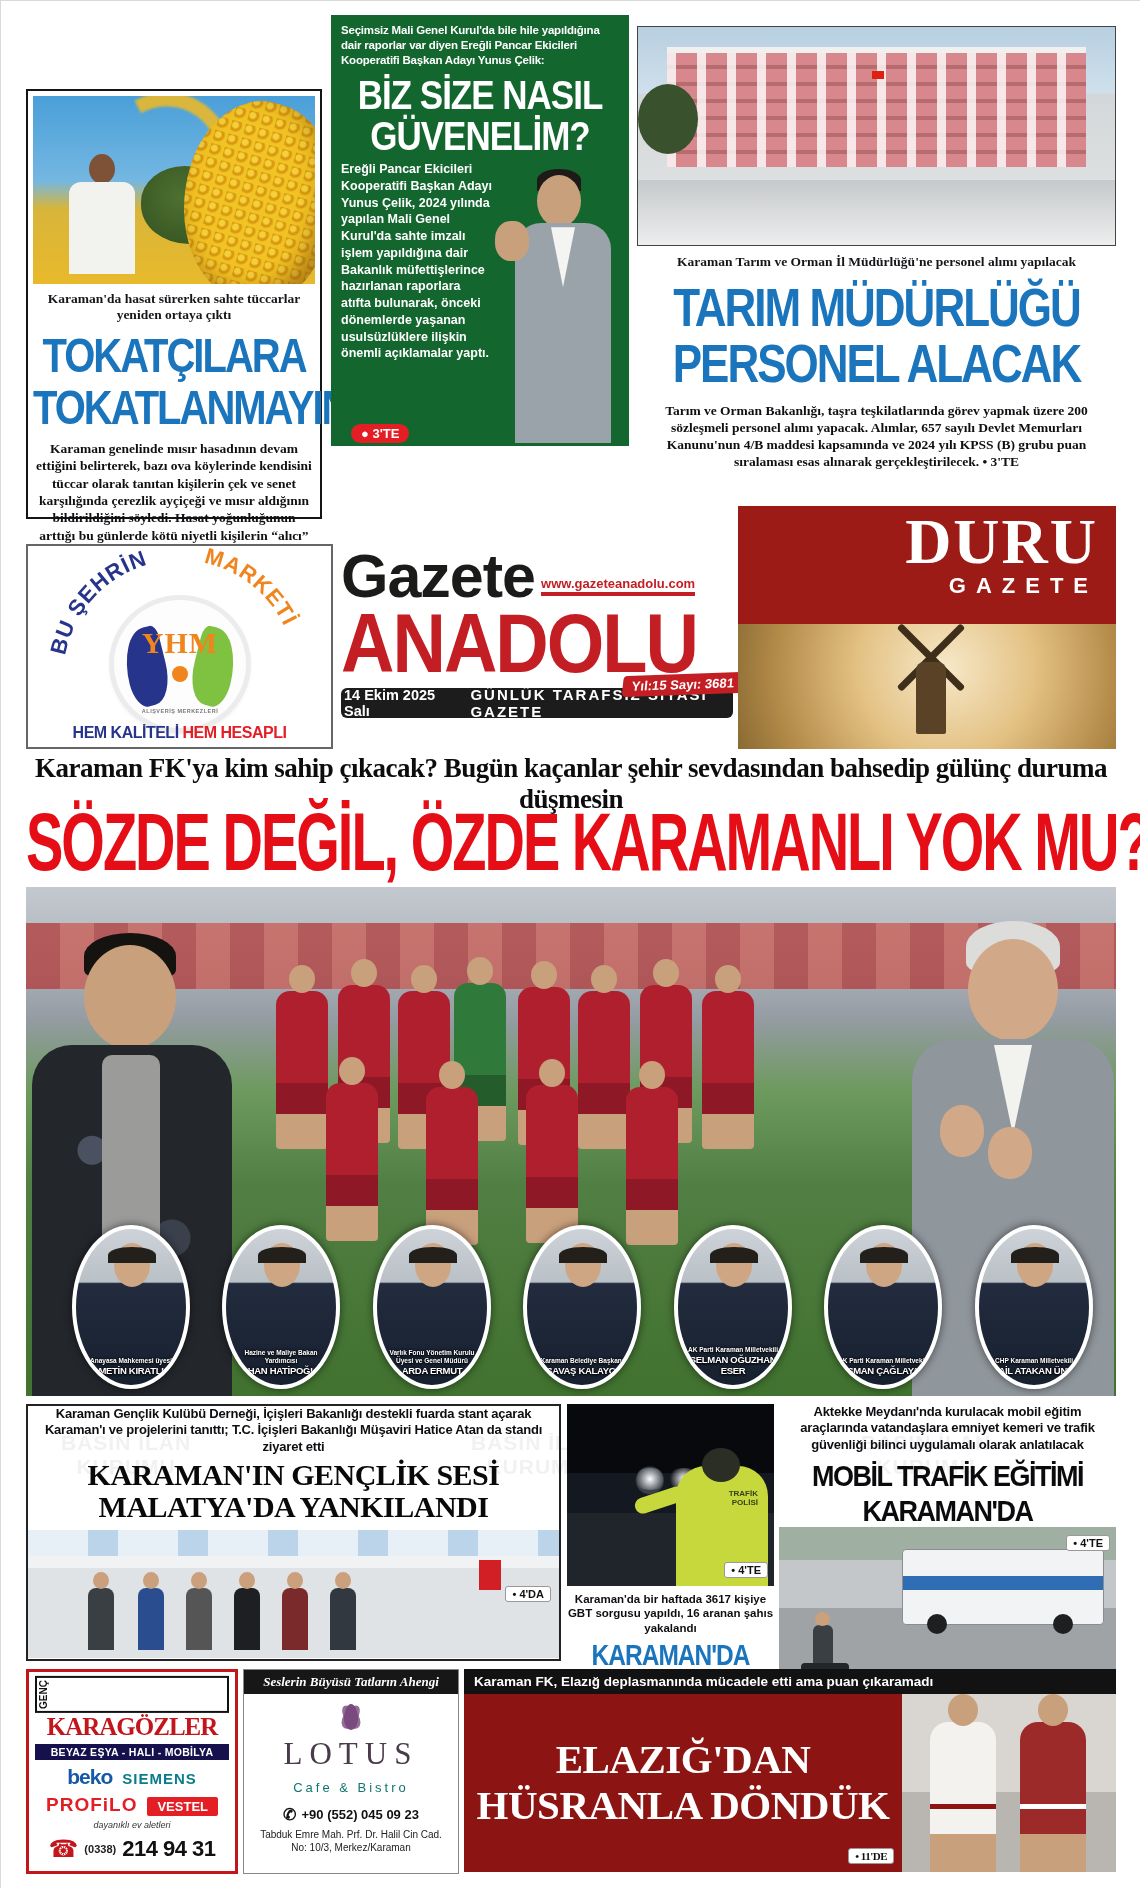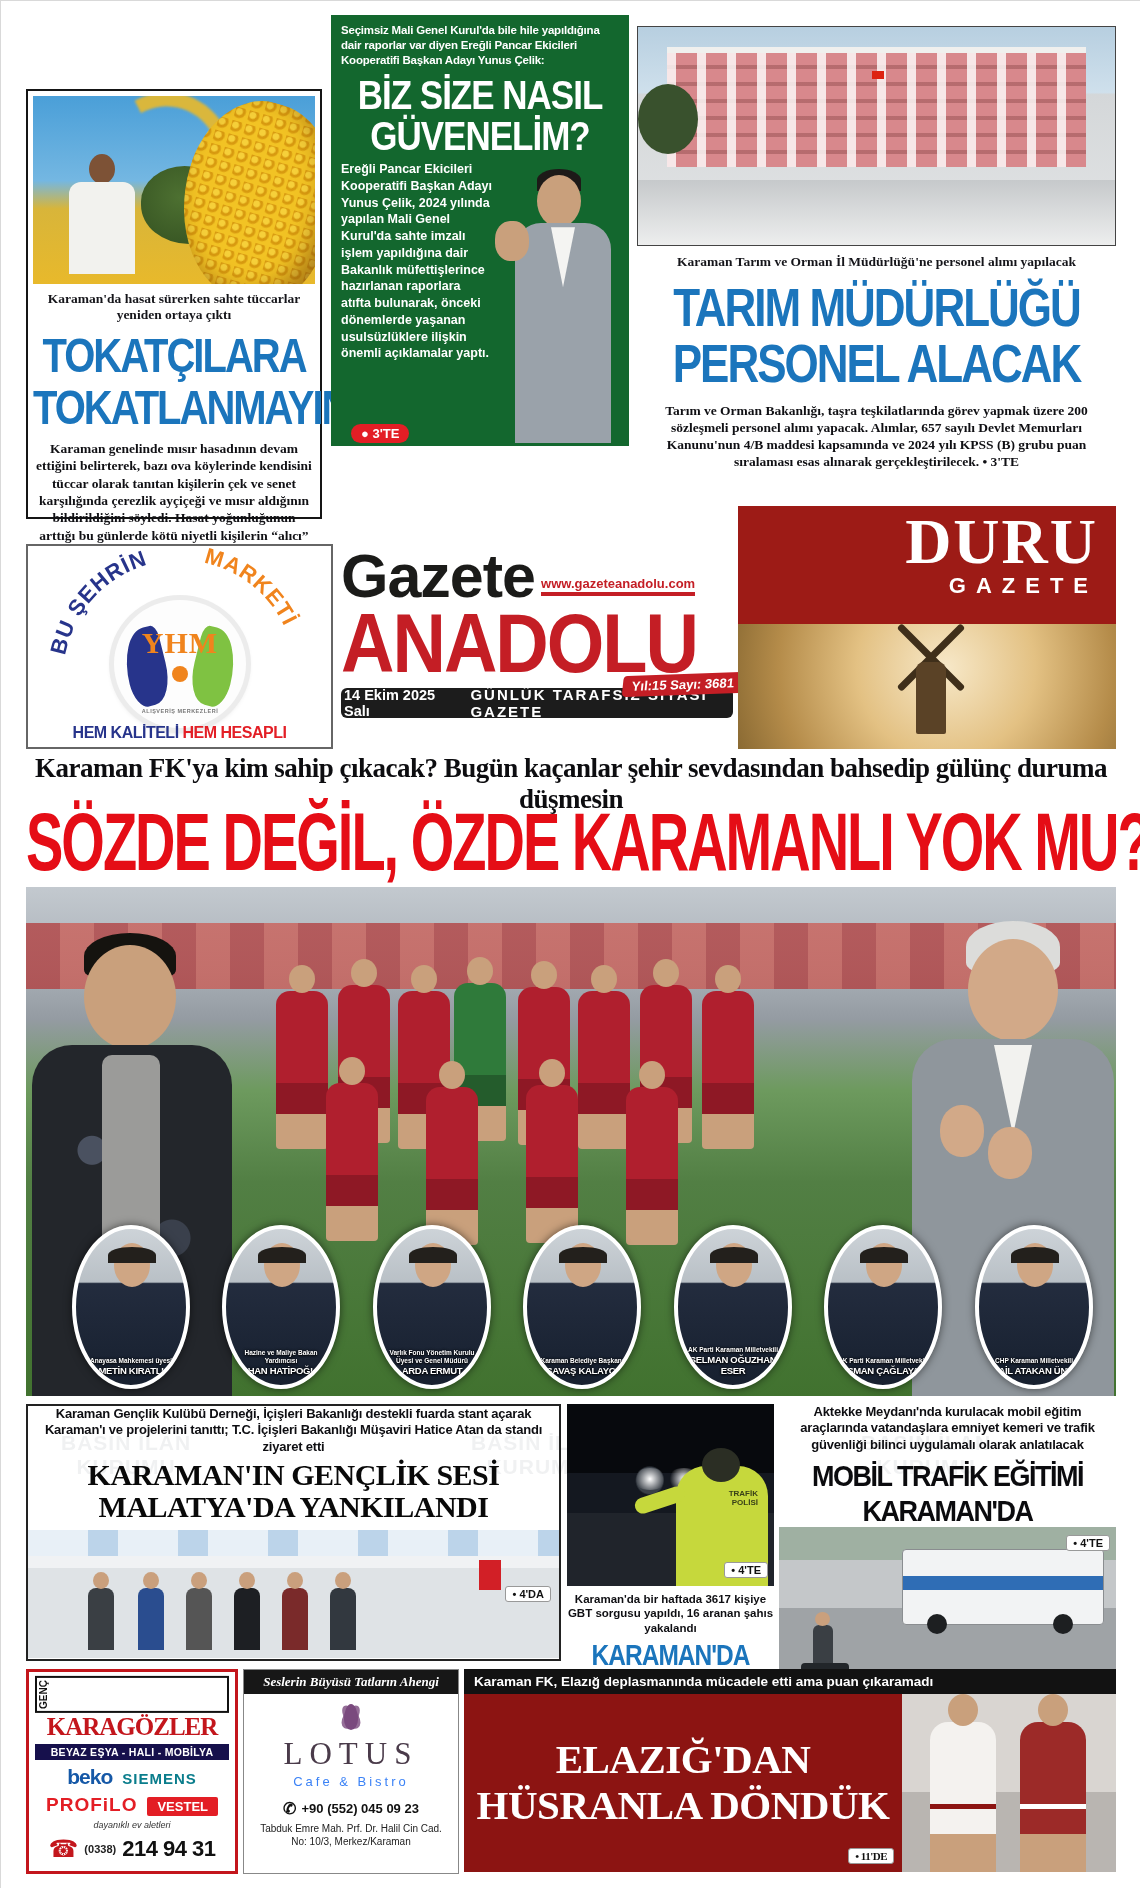--- a/index.html
+++ b/index.html
@@ -186,21 +186,21 @@
   .ad-lotus{position:absolute;left:242px;top:1668px;width:216px;height:205px;border:1px solid #888;
      box-sizing:border-box;text-align:center;background:#fff;}
   .lt-top{background:#171717;color:#fff;font-family:"Liberation Serif",serif;font-style:italic;font-weight:bold;
      font-size:13px;padding:4px 0;}
   .lt-flower{position:relative;height:34px;margin-top:6px;}
   .lt-flower i{position:absolute;left:50%;top:4px;width:14px;height:26px;border-radius:50% 50% 50% 50%/60% 60% 40% 40%;background:#7b4a7e;}
   .lt-flower i:nth-child(1){transform:translateX(-50%);}
   .lt-flower i:nth-child(2){transform:translateX(-50%) rotate(-32deg);opacity:.8;}
   .lt-flower i:nth-child(3){transform:translateX(-50%) rotate(32deg);opacity:.8;}
   .lt-name{font-family:"Liberation Serif",serif;font-size:31px;letter-spacing:7px;color:#4a3b4a;margin-top:2px;}
-  .lt-sub{font-size:13px;letter-spacing:3px;color:#3b82f6;margin-top:2px;}
+  .lt-sub{font-size:13px;letter-spacing:3px;color:#0f766e;margin-top:8px;}
   .lt-phone{display:flex;justify-content:center;align-items:center;gap:5px;font-weight:bold;font-size:13px;color:#111;margin-top:10px;}
   .lt-ph-icon::before{content:"✆";font-size:16px;color:#111;}
   .lt-addr{font-size:10px;color:#222;line-height:1.3;margin-top:4px;}
   .art-el{position:absolute;left:463px;top:1668px;width:652px;height:205px;}
   .el-kicker{background:#121212;color:#fff;font-weight:bold;font-size:13.5px;padding:5px 10px;}
   .el-body{display:flex;height:178px;}
   .el-red{position:relative;flex:1;background:#8c1412;color:#fff;display:flex;flex-direction:column;
      justify-content:center;text-align:center;font-family:"Liberation Serif",serif;font-weight:bold;
      font-size:41px;line-height:1.12;letter-spacing:-.5px;}
   .el-photo{position:relative;width:214px;background:linear-gradient(180deg,#d9d5d1 0 55%,#b9b5b1 55% 100%);overflow:hidden;}

